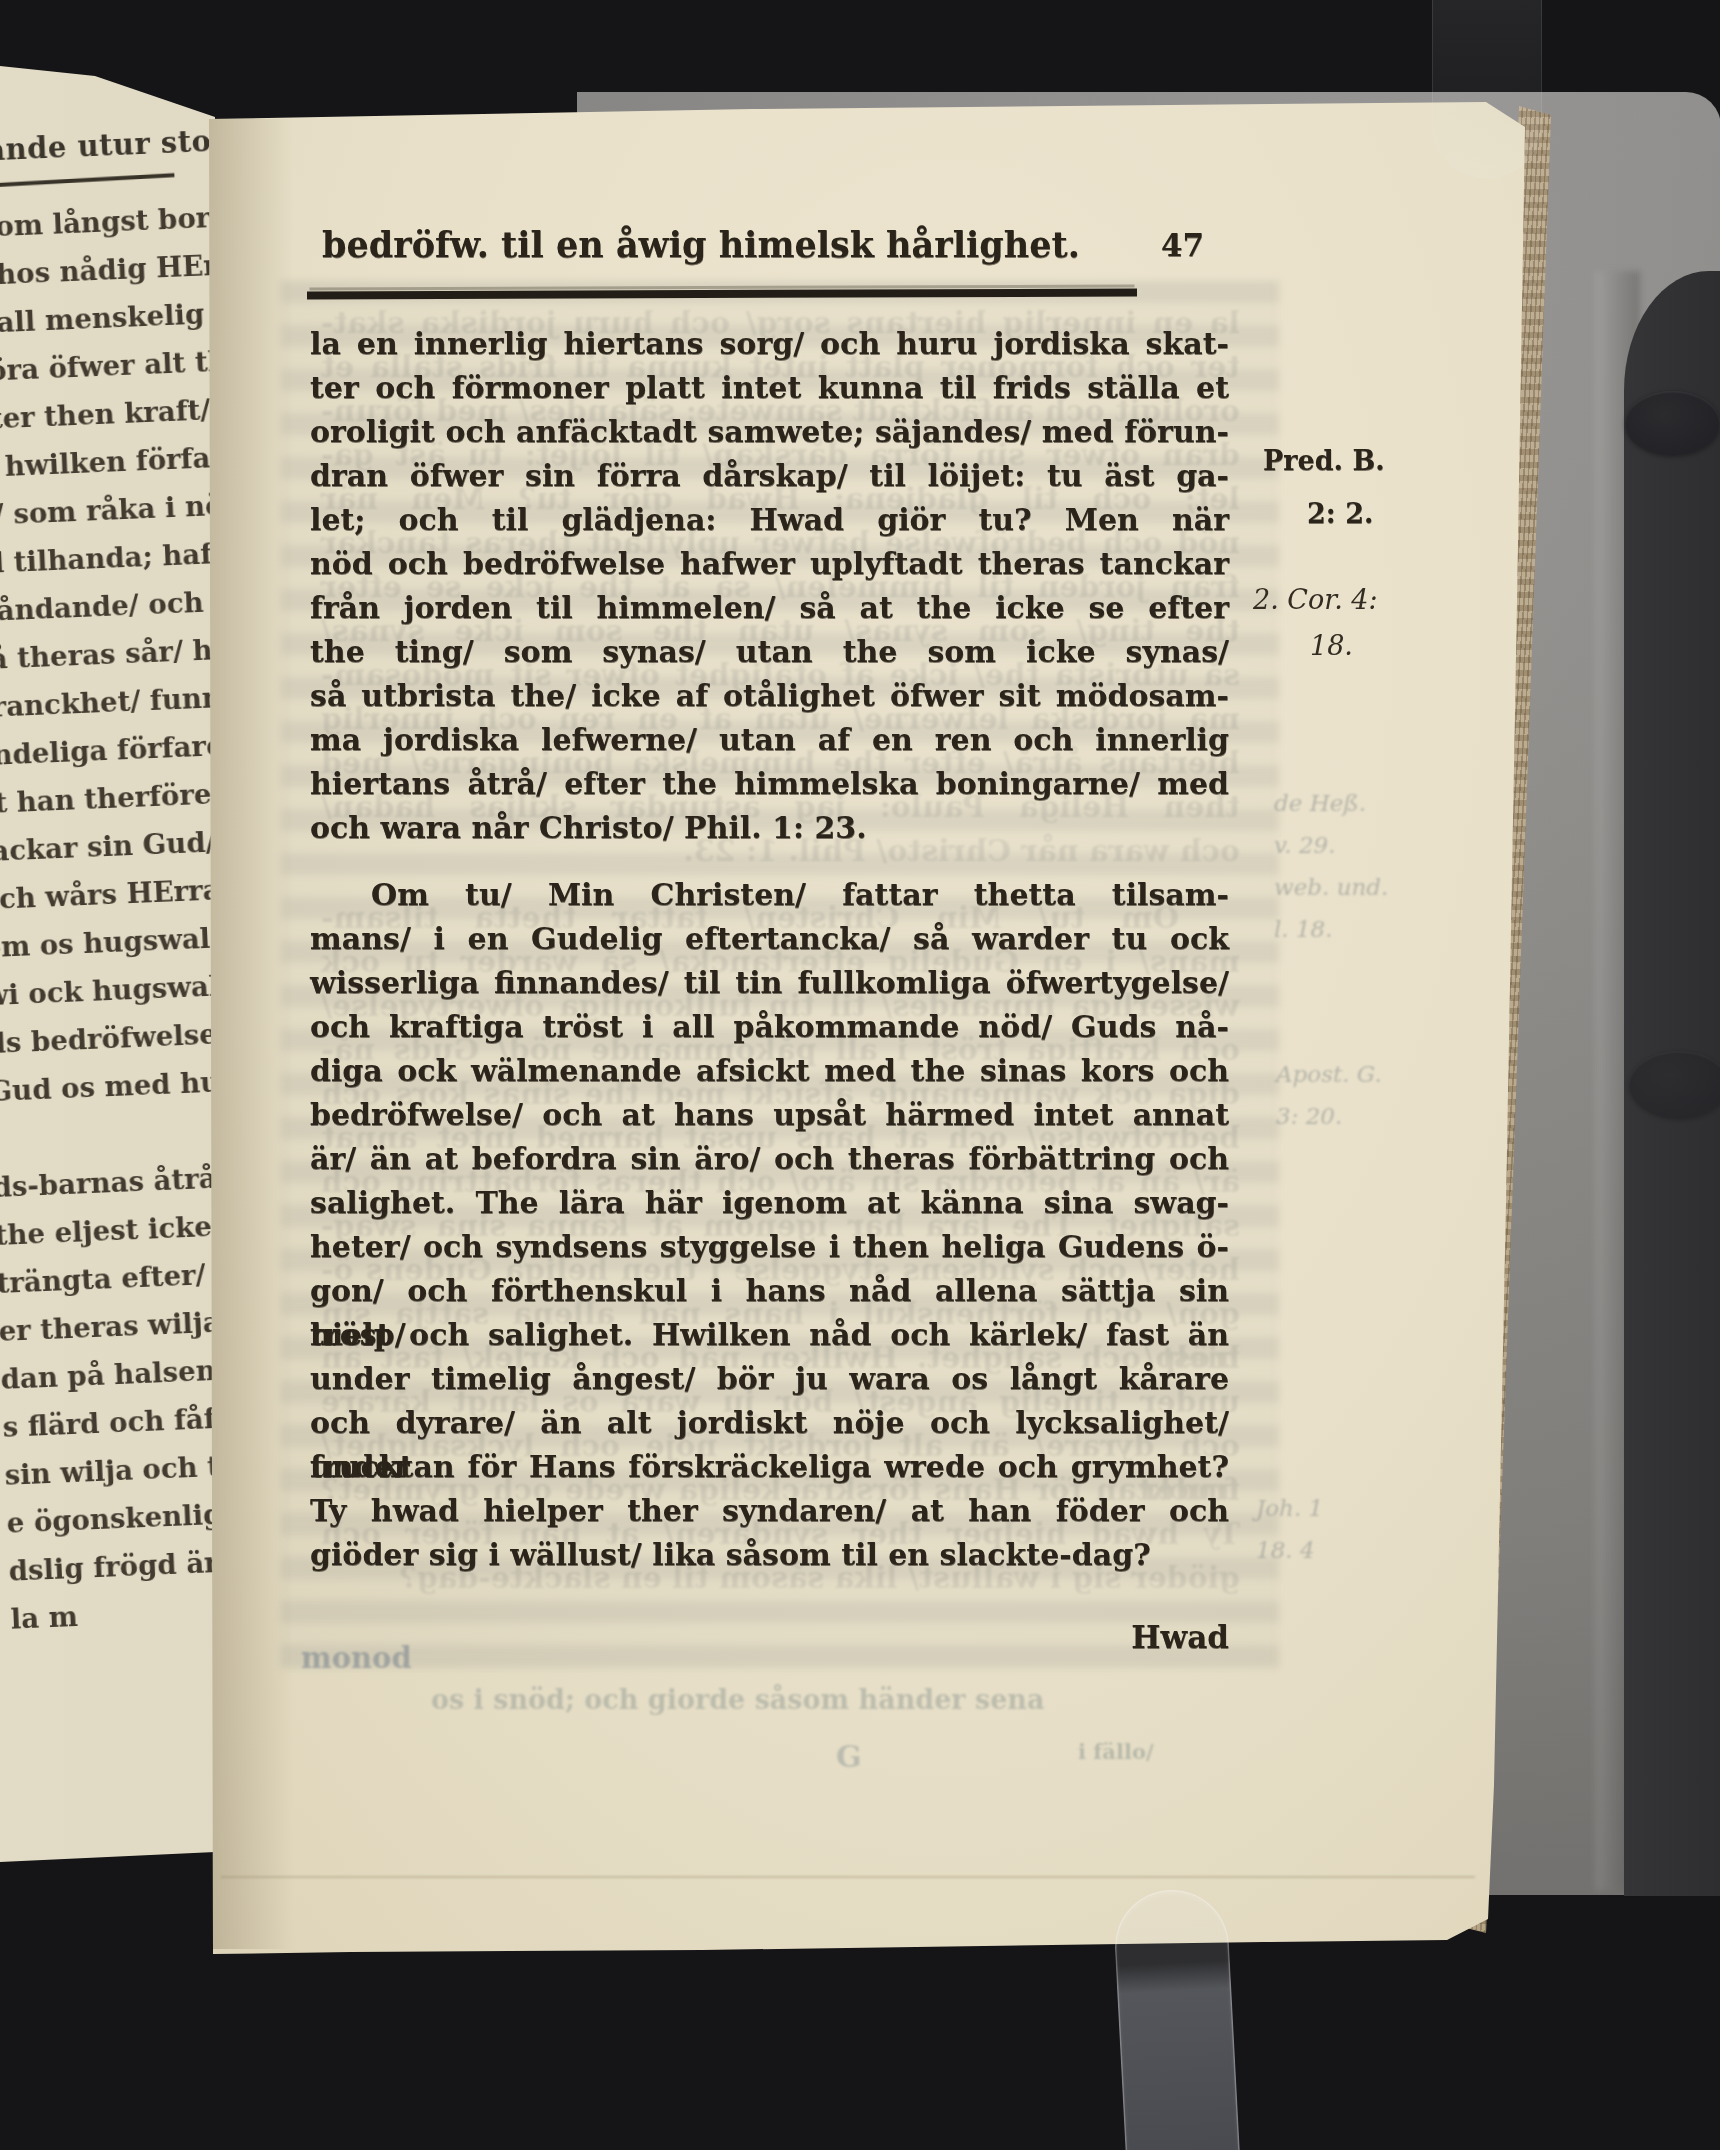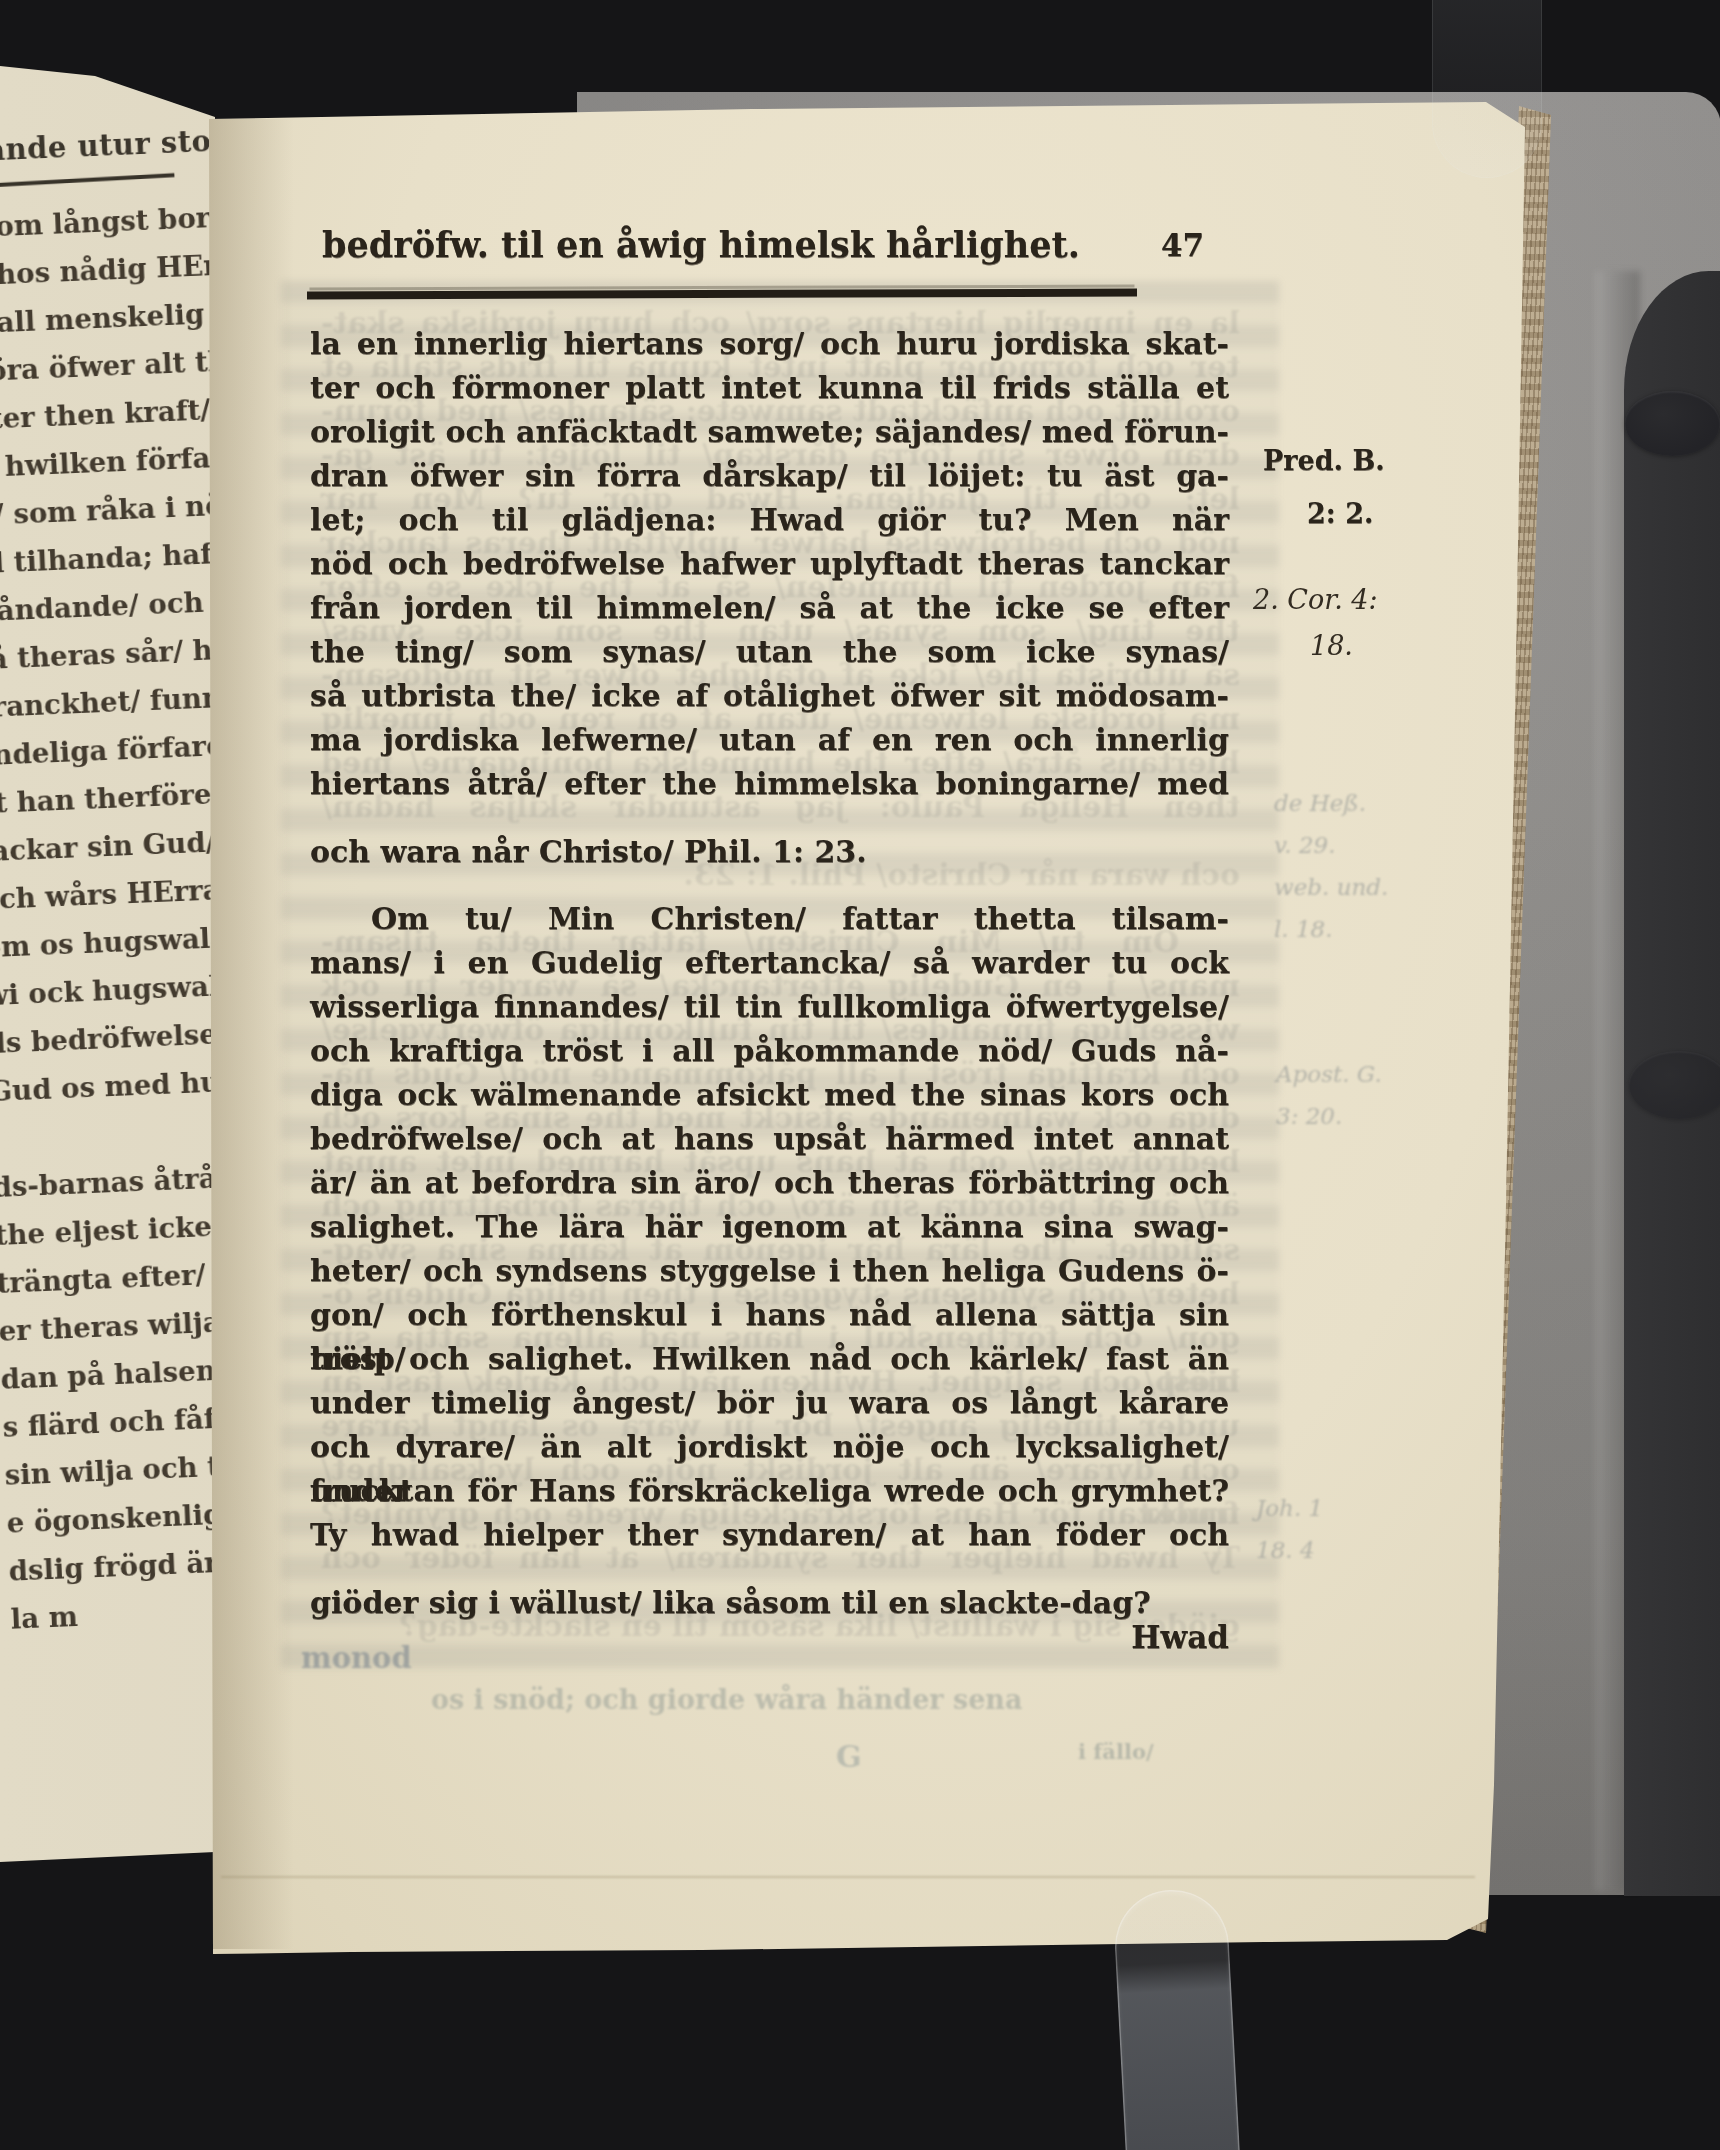--- a/index.html
+++ b/index.html
@@ -65,21 +65,21 @@
   .ink{color:#2a241b;text-shadow:0.3px 0.5px 0.4px rgba(32,26,18,.55);}
   .header-title{position:absolute;left:322px;top:224px;width:822px;font-size:35px;
         font-weight:700;letter-spacing:0;white-space:nowrap;}
   .page-number{position:absolute;left:1161px;top:227px;font-size:31px;font-weight:700;}
   .rule{position:absolute;left:307px;top:290px;width:830px;height:7.5px;background:#221d16;
         box-shadow:0 -6.5px 0 -2.5px rgba(70,62,48,.35);transform:rotate(-.2deg);}
 
   .body-col{position:absolute;left:310px;top:322px;width:919px;}
   .tline{height:44px;line-height:44px;font-size:30px;font-weight:700;
         text-align:justify;text-align-last:justify;}
-  .tline.noj{text-align-last:left;margin-top:24px;}
+  .tline.noj{text-align-last:left;}
   .tline.parastart{text-indent:61px;margin-top:23px;}
   .catchword{position:absolute;left:1028px;top:1619px;width:201px;font-size:31px;
         font-weight:700;text-align:right;}
 
   .bleed{position:absolute;left:321px;top:301px;width:919px;transform:scaleX(-1);
         opacity:.12;filter:blur(1.3px);color:#4e5458;z-index:0;}
   .bleed .tline{text-shadow:none;}
 
   
   .mnote{position:absolute;font-size:27px;white-space:nowrap;}
@@ -261,21 +261,21 @@
     <div>Apost. G.</div>
         <div>3: 20.</div>
       </div>
     <div class="gnote" id="g3">
 
     <div>Joh. 1</div>
         <div>18. 4</div>
       </div>
 
     <div class="ghost" id="ghost-stamp">monod</div>
-    <div class="ghost" id="ghost-line">os i snöd; och giorde wåra händer sena</div>
+    <div class="ghost" id="ghost-line">os i snöd; och giorde såsom händer sena</div>
     <div class="ghost" id="ghost-sig">G</div>
     <div class="ghost" id="ghost-right">i fällo/</div>
 
     <div class="crease-h"></div>
   </div>
 
   <div class="strap strap-top"></div>
   <div class="strap strap-bottom"></div>
 
 </div>

